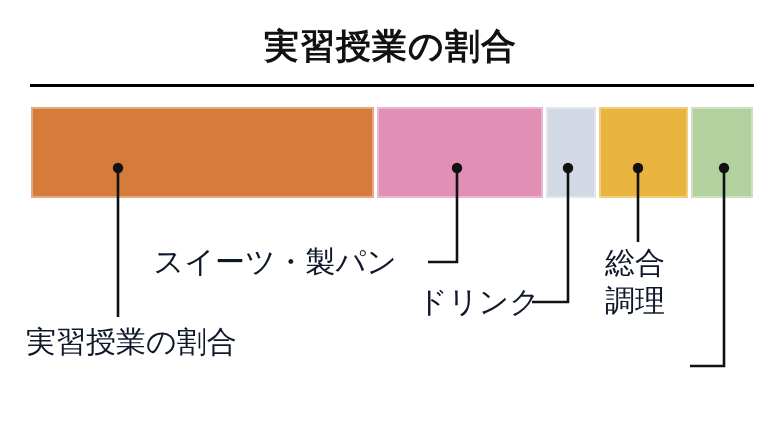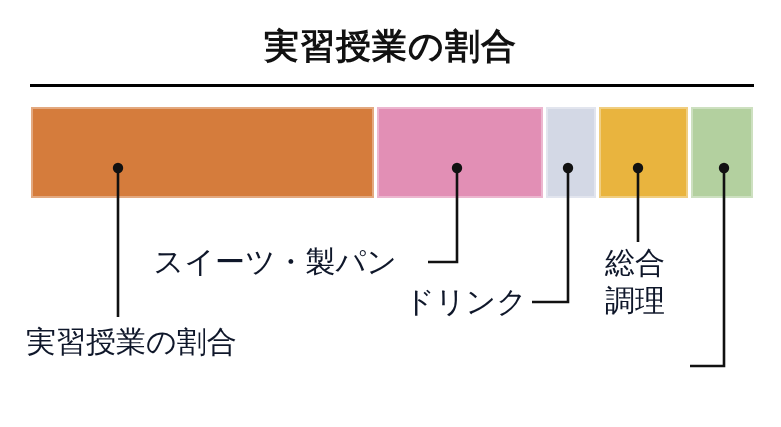--- a/index.html
+++ b/index.html
@@ -22,21 +22,21 @@
     height:100%;flex-basis:0;
     box-shadow:inset 0 0 0 2px rgba(255,255,255,0.35);
   }
   .callouts{position:absolute;left:0;top:0;pointer-events:none;}
   .label{
     position:absolute;font-size:30px;font-weight:400;line-height:32px;
     white-space:nowrap;color:#0f172a;
   }
   .label-cafe   {left:26px;  top:326px;}
   .label-sweets {right:384px;top:246px;}
-  .label-drink  {right:254px;top:286px;}
+  .label-drink  {right:241px;top:286px;}
   .label-sogo   {left:605px; top:244px;width:66px;
                  white-space:normal;word-break:break-all;line-height:38px;}
   .label-sim    {right:97px; top:349px;}
 </style>
 </head>
 <body>
 
 <div class="canvas">
 
   <div class="title">実習授業の割合</div>

